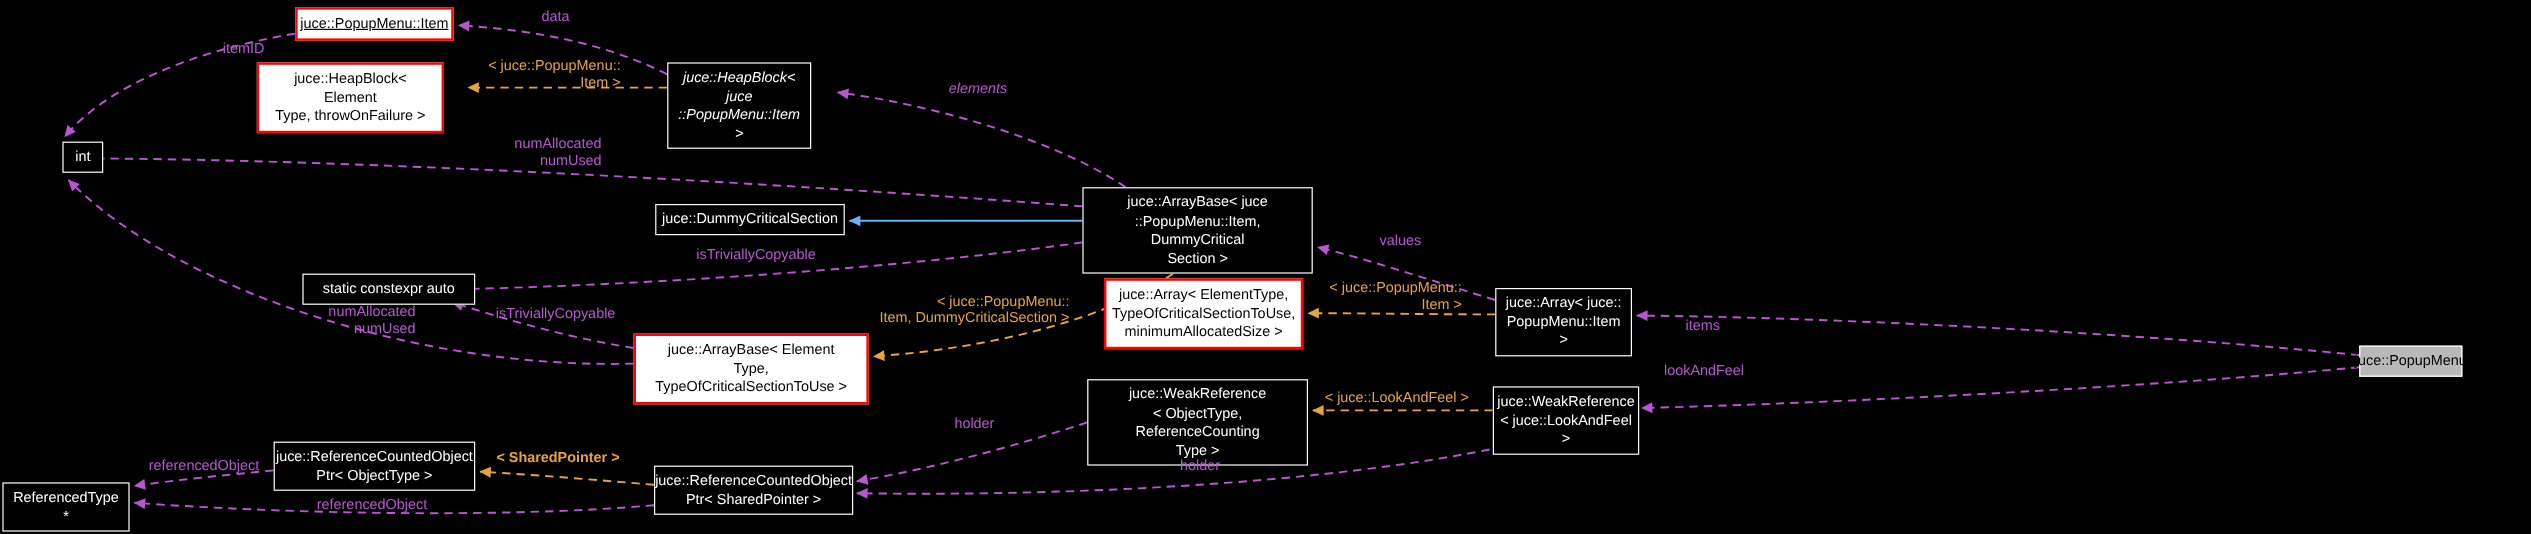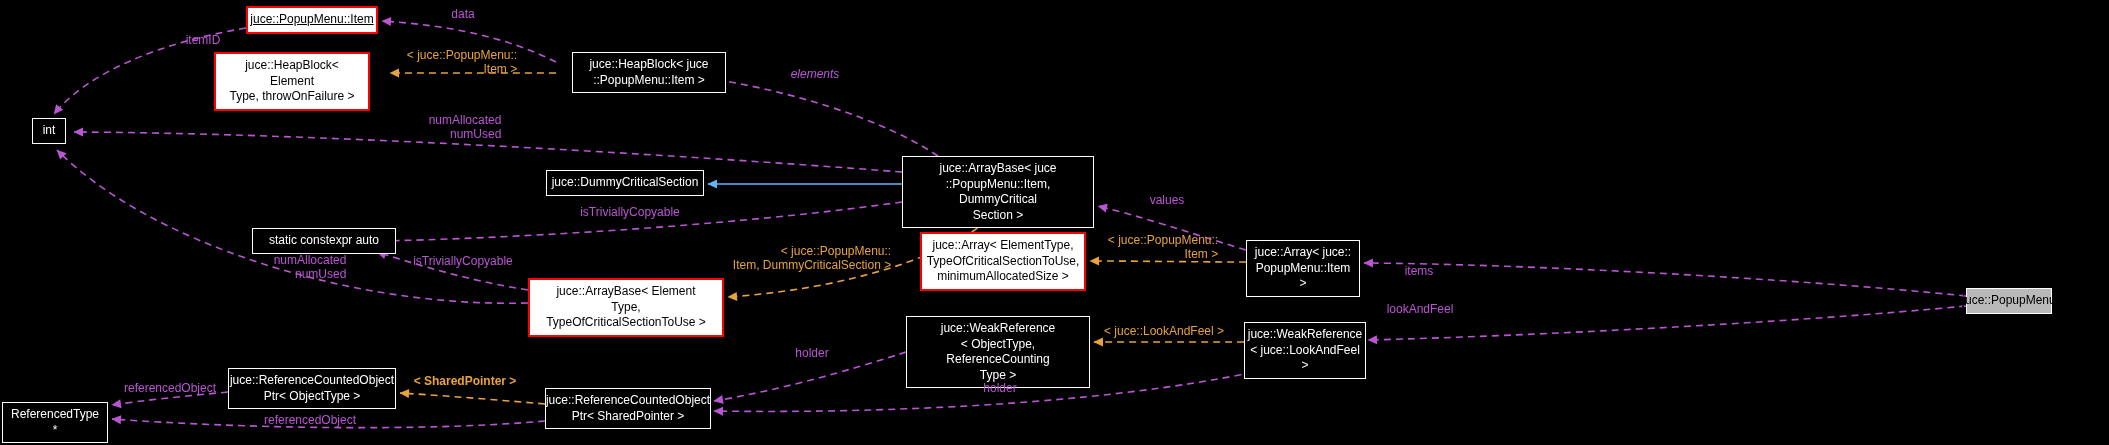--- a/index.html
+++ b/index.html
@@ -92,22 +92,22 @@
     <path class="edge usage" d="M906 352 C845 372 775 391 714 401" marker-end="url(#ah-usage)"></path>
     <path class="edge usage" d="M1288 364 C1140 402 900 414 714 411" marker-end="url(#ah-usage)"></path>
     <path class="edge template" d="M545 404 C498 400 450 396 400 393" marker-end="url(#ah-template)"></path>
     <path class="edge usage" d="M228 392 C186 396 146 400 112 405" marker-end="url(#ah-usage)"></path>
     <path class="edge usage" d="M545 421 C420 432 236 428 112 419" marker-end="url(#ah-usage)"></path>
   </svg>
 
   <div class="node truncated" style="left:246px;top:6px;width:132px;text-decoration:underline;">juce::PopupMenu::Item</div>
   <div class="node truncated" style="left:214px;top:52px;width:156px;">juce::HeapBlock&lt; Element
 Type, throwOnFailure &gt;</div>
-  <div class="node" style="left:32px;top:118px;width:34px;">int</div>
-  <div class="node" style="left:572px;top:52px;width:154px;">juce::HeapBlock&lt; juce
+  <div class="node" style="left:52px;top:118px;width:34px;">int</div>
+  <div class="node" style="left:556px;top:52px;width:120px;font-style:italic;">juce::HeapBlock&lt; juce
 ::PopupMenu::Item &gt;</div>
   <div class="node" style="left:546px;top:170px;width:158px;">juce::DummyCriticalSection</div>
   <div class="node" style="left:252px;top:228px;width:144px;">static constexpr auto</div>
   <div class="node truncated" style="left:528px;top:278px;width:196px;">juce::ArrayBase&lt; Element
 Type, TypeOfCriticalSectionToUse &gt;</div>
   <div class="node" style="left:902px;top:156px;width:192px;">juce::ArrayBase&lt; juce
 ::PopupMenu::Item, DummyCritical
 Section &gt;</div>
   <div class="node truncated" style="left:920px;top:232px;width:166px;">juce::Array&lt; ElementType,
 TypeOfCriticalSectionToUse,

